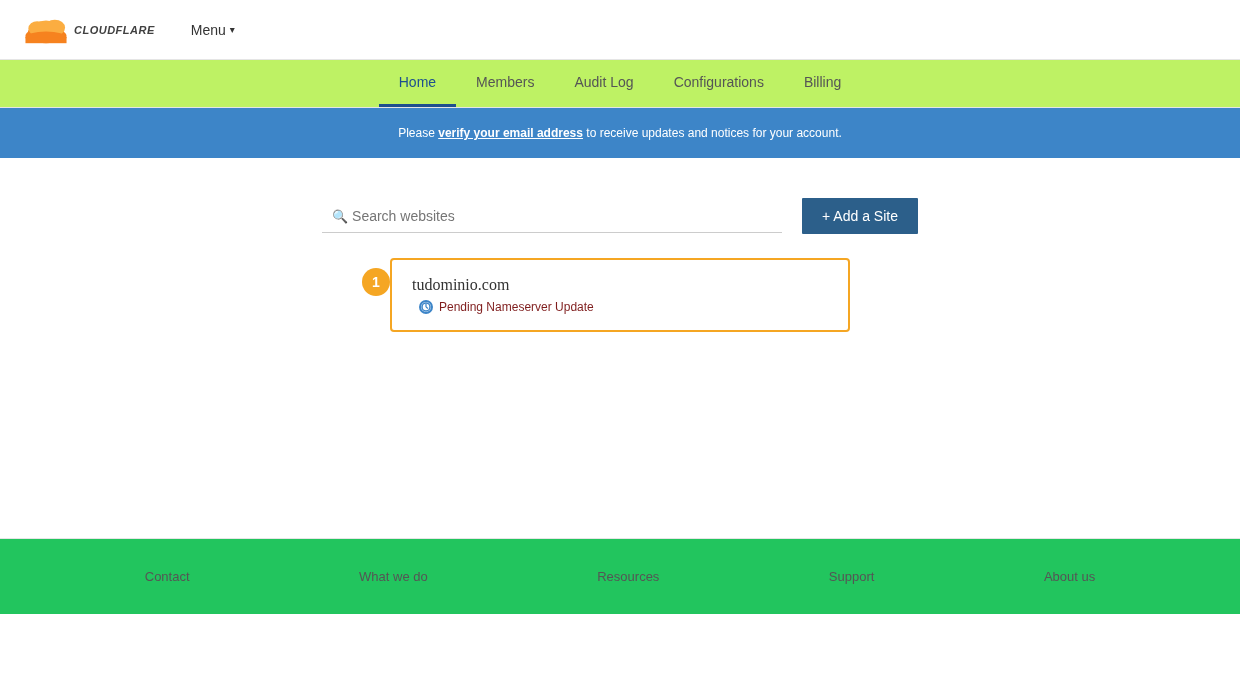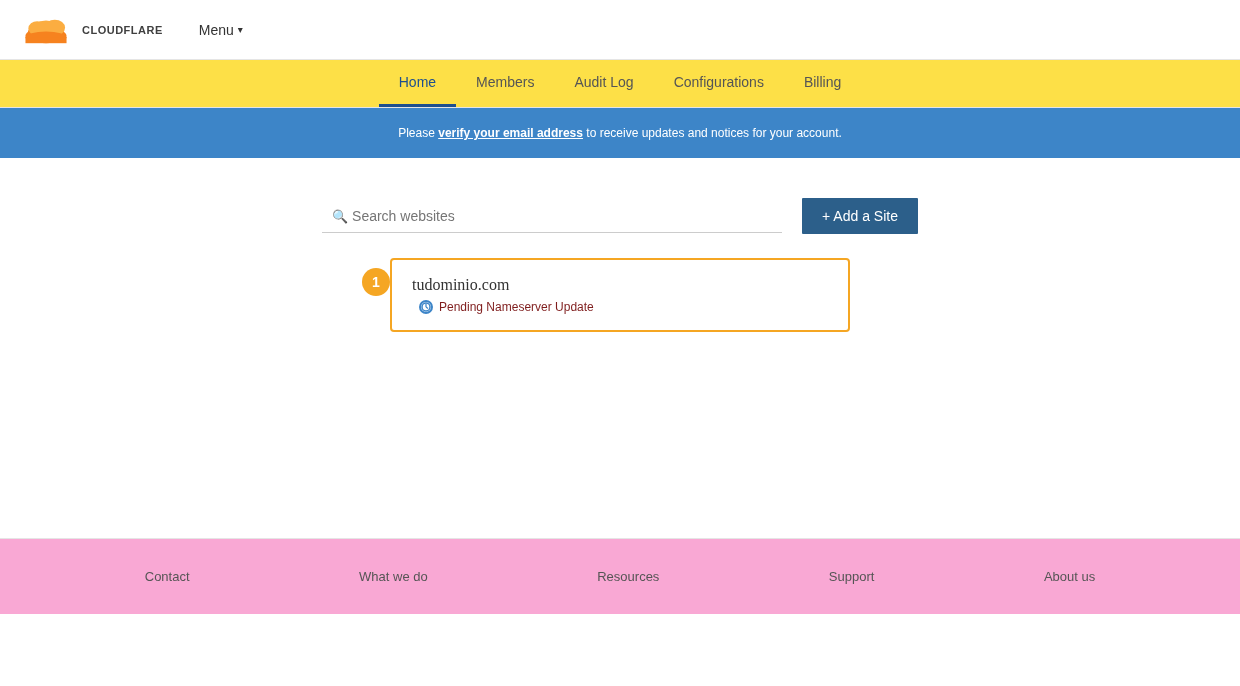--- a/index.html
+++ b/index.html
@@ -43,21 +43,21 @@
     }
     .menu-btn .chevron {
       font-size: 10px;
     }
 
     
     .nav-bar {
       display: flex;
       justify-content: center;
       border-bottom: 1px solid #e5e5e5;
-      background: #fde047;
+      background: #bef264;
       padding: 0;
     }
     .nav-tabs {
       display: flex;
       gap: 0;
     }
     .nav-tab {
       padding: 14px 20px;
       font-size: 14px;
       color: #555;
@@ -200,42 +200,43 @@
       border-radius: 50%;
       border: 2px solid #3d85c8;
       display: inline-flex;
       align-items: center;
       justify-content: center;
       flex-shrink: 0;
     }
 
     
     .footer {
-      background: #f9a8d4;
+      background: #22c55e;
       border-top: 1px solid #e5e5e5;
       padding: 20px 60px;
     }
 
     .footer-links {
       display: flex;
       justify-content: space-around;
       padding: 10px 0;
     }
 
     .footer-link {
       color: #555;
       font-size: 13px;
       cursor: pointer;
     }
 
     
     .cf-logo {
       display: flex;
       align-items: center;
-      gap: 14px;
+      gap: 6px;
+      font-style: italic;
     }
   </style>
 </head>
 <body>
 
 <header class="header">
   <div class="logo-area">
     <div class="cf-logo">
 
       <svg class="logo-icon" viewBox="0 0 60 40" xmlns="http://www.w3.org/2000/svg">

